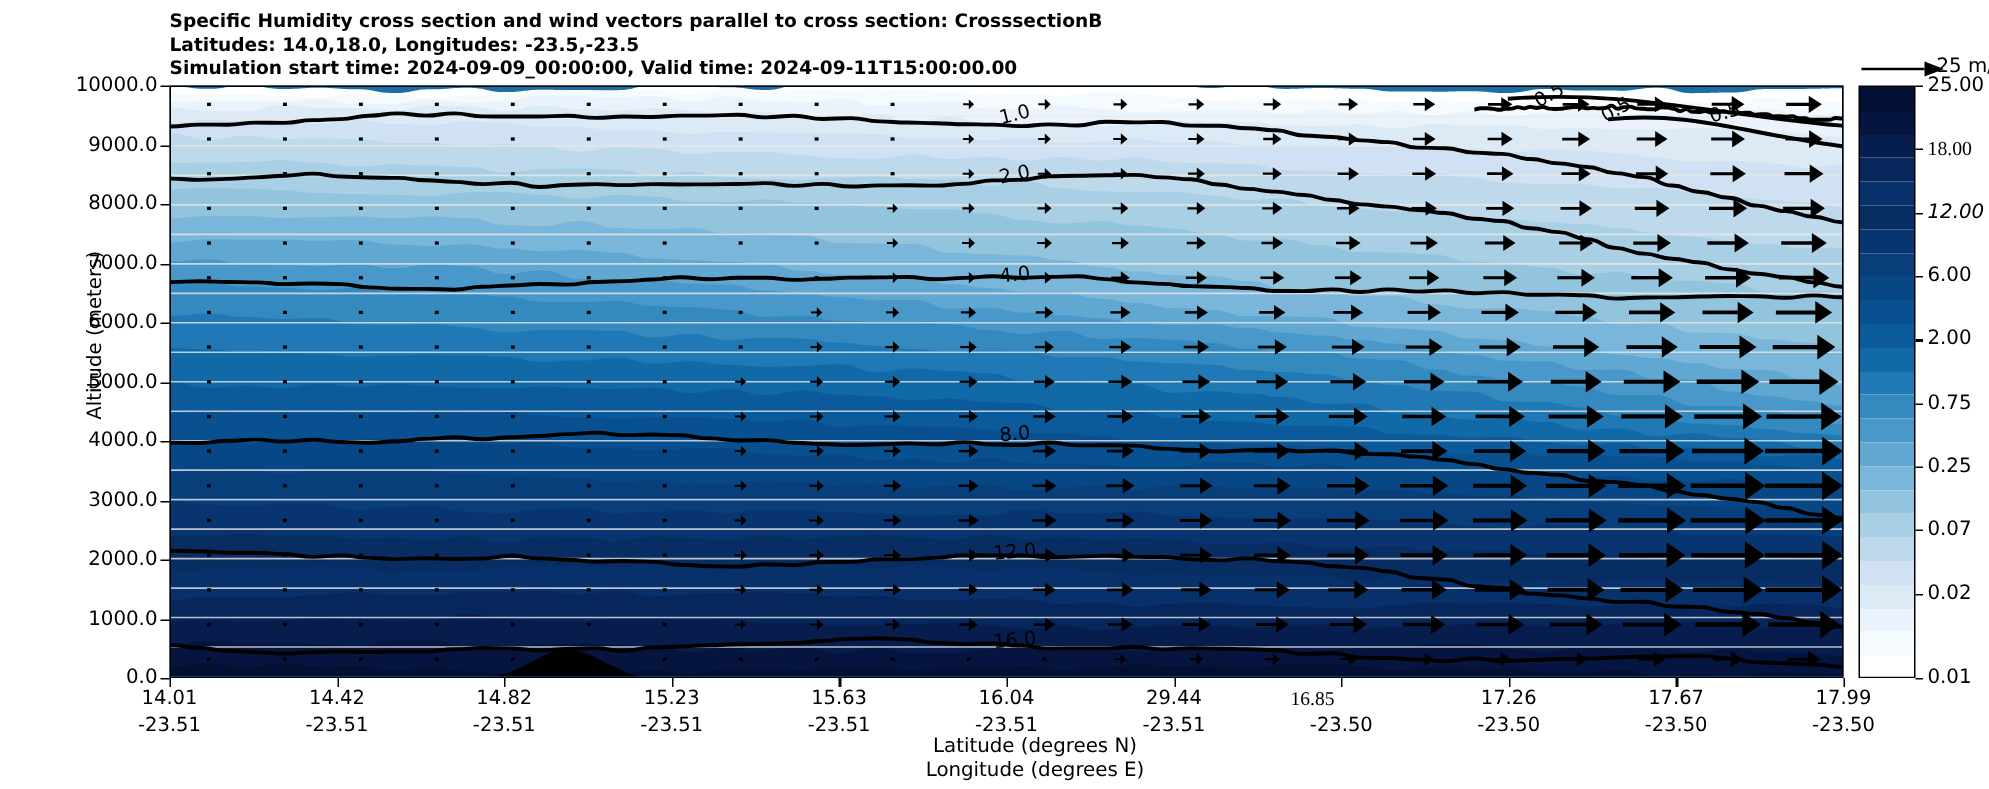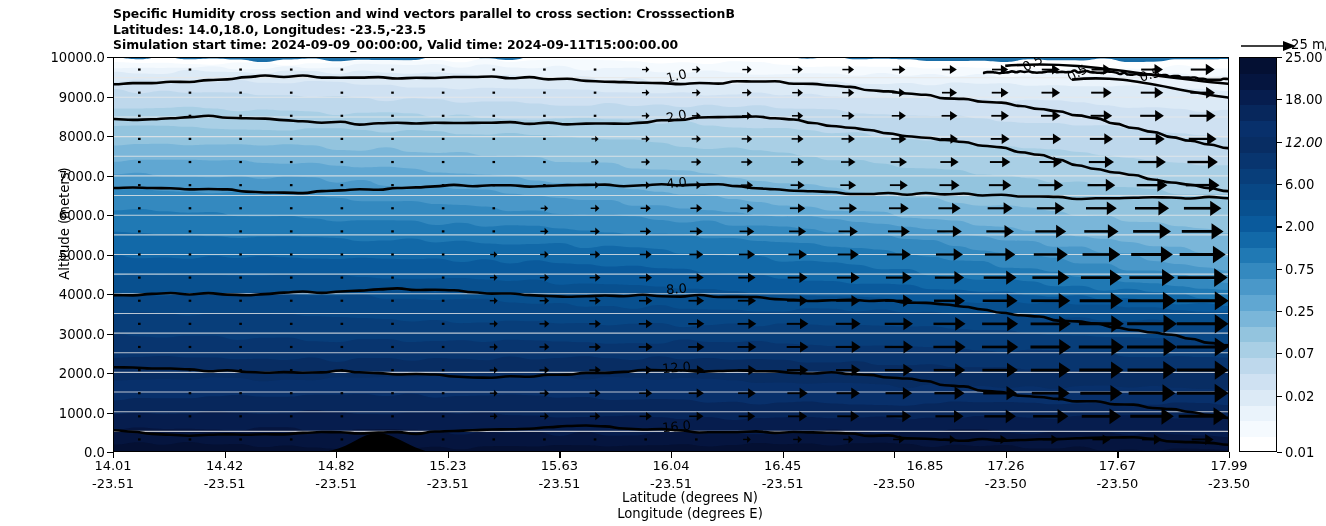--- a/index.html
+++ b/index.html
@@ -1670,38 +1670,38 @@
     <div class="xtick-mark" style="left: 420.8px;"></div>
     <div class="xtick-label xtick-lat" style="left: 420.8px;">15.23</div>
     <div class="xtick-label xtick-lon" style="left: 420.8px;">-23.51</div>
     <div class="xtick-mark" style="left: 532.4px;"></div>
     <div class="xtick-label xtick-lat" style="left: 532.4px;">15.63</div>
     <div class="xtick-label xtick-lon" style="left: 532.4px;">-23.51</div>
     <div class="xtick-mark" style="left: 644px;"></div>
     <div class="xtick-label xtick-lat" style="left: 644px;">16.04</div>
     <div class="xtick-label xtick-lon" style="left: 644px;">-23.51</div>
     <div class="xtick-mark" style="left: 755.6px;"></div>
-    <div class="xtick-label xtick-lat" style="left: 755.6px;">16.45</div>
+    <div class="xtick-label xtick-lat" style="left: 755.6px;">29.44</div>
     <div class="xtick-label xtick-lon" style="left: 755.6px;">-23.51</div>
     <div class="xtick-mark" style="left: 867.2px;"></div>
-    <div class="xtick-label xtick-lat" style="left: 898px;">16.85</div>
+    <div class="xtick-label xtick-lat" style="left: 848px; font-family: Liberation Serif, serif;">16.85</div>
     <div class="xtick-label xtick-lon" style="left: 867.2px;">-23.50</div>
     <div class="xtick-mark" style="left: 978.8px;"></div>
     <div class="xtick-label xtick-lat" style="left: 978.8px;">17.26</div>
     <div class="xtick-label xtick-lon" style="left: 978.8px;">-23.50</div>
     <div class="xtick-mark" style="left: 1090.4px;"></div>
     <div class="xtick-label xtick-lat" style="left: 1090.4px;">17.67</div>
     <div class="xtick-label xtick-lon" style="left: 1090.4px;">-23.50</div>
     <div class="xtick-mark" style="left: 1202px;"></div>
     <div class="xtick-label xtick-lat" style="left: 1202px;">17.99</div>
     <div class="xtick-label xtick-lon" style="left: 1202px;">-23.50</div>
     <div class="cb-tick-mark" style="top: 57px;"></div>
     <div class="cb-tick-label" style="top: 57px;">25.00</div>
     <div class="cb-tick-mark" style="top: 99.265px;"></div>
-    <div class="cb-tick-label" style="top: 99.265px;">18.00</div>
+    <div class="cb-tick-label" style="top: 99.265px; font-family: Liberation Serif, serif;">18.00</div>
     <div class="cb-tick-mark" style="top: 141.53px;"></div>
     <div class="cb-tick-label" style="top: 141.53px; font-style: italic;">12.00</div>
     <div class="cb-tick-mark" style="top: 183.795px;"></div>
     <div class="cb-tick-label" style="top: 183.795px;">6.00</div>
     <div class="cb-tick-mark" style="top: 226.455px;"></div>
     <div class="cb-tick-label" style="top: 226.455px;">2.00</div>
     <div class="cb-tick-mark" style="top: 268.72px;"></div>
     <div class="cb-tick-label" style="top: 268.72px;">0.75</div>
     <div class="cb-tick-mark" style="top: 310.985px;"></div>
     <div class="cb-tick-label" style="top: 310.985px;">0.25</div>

